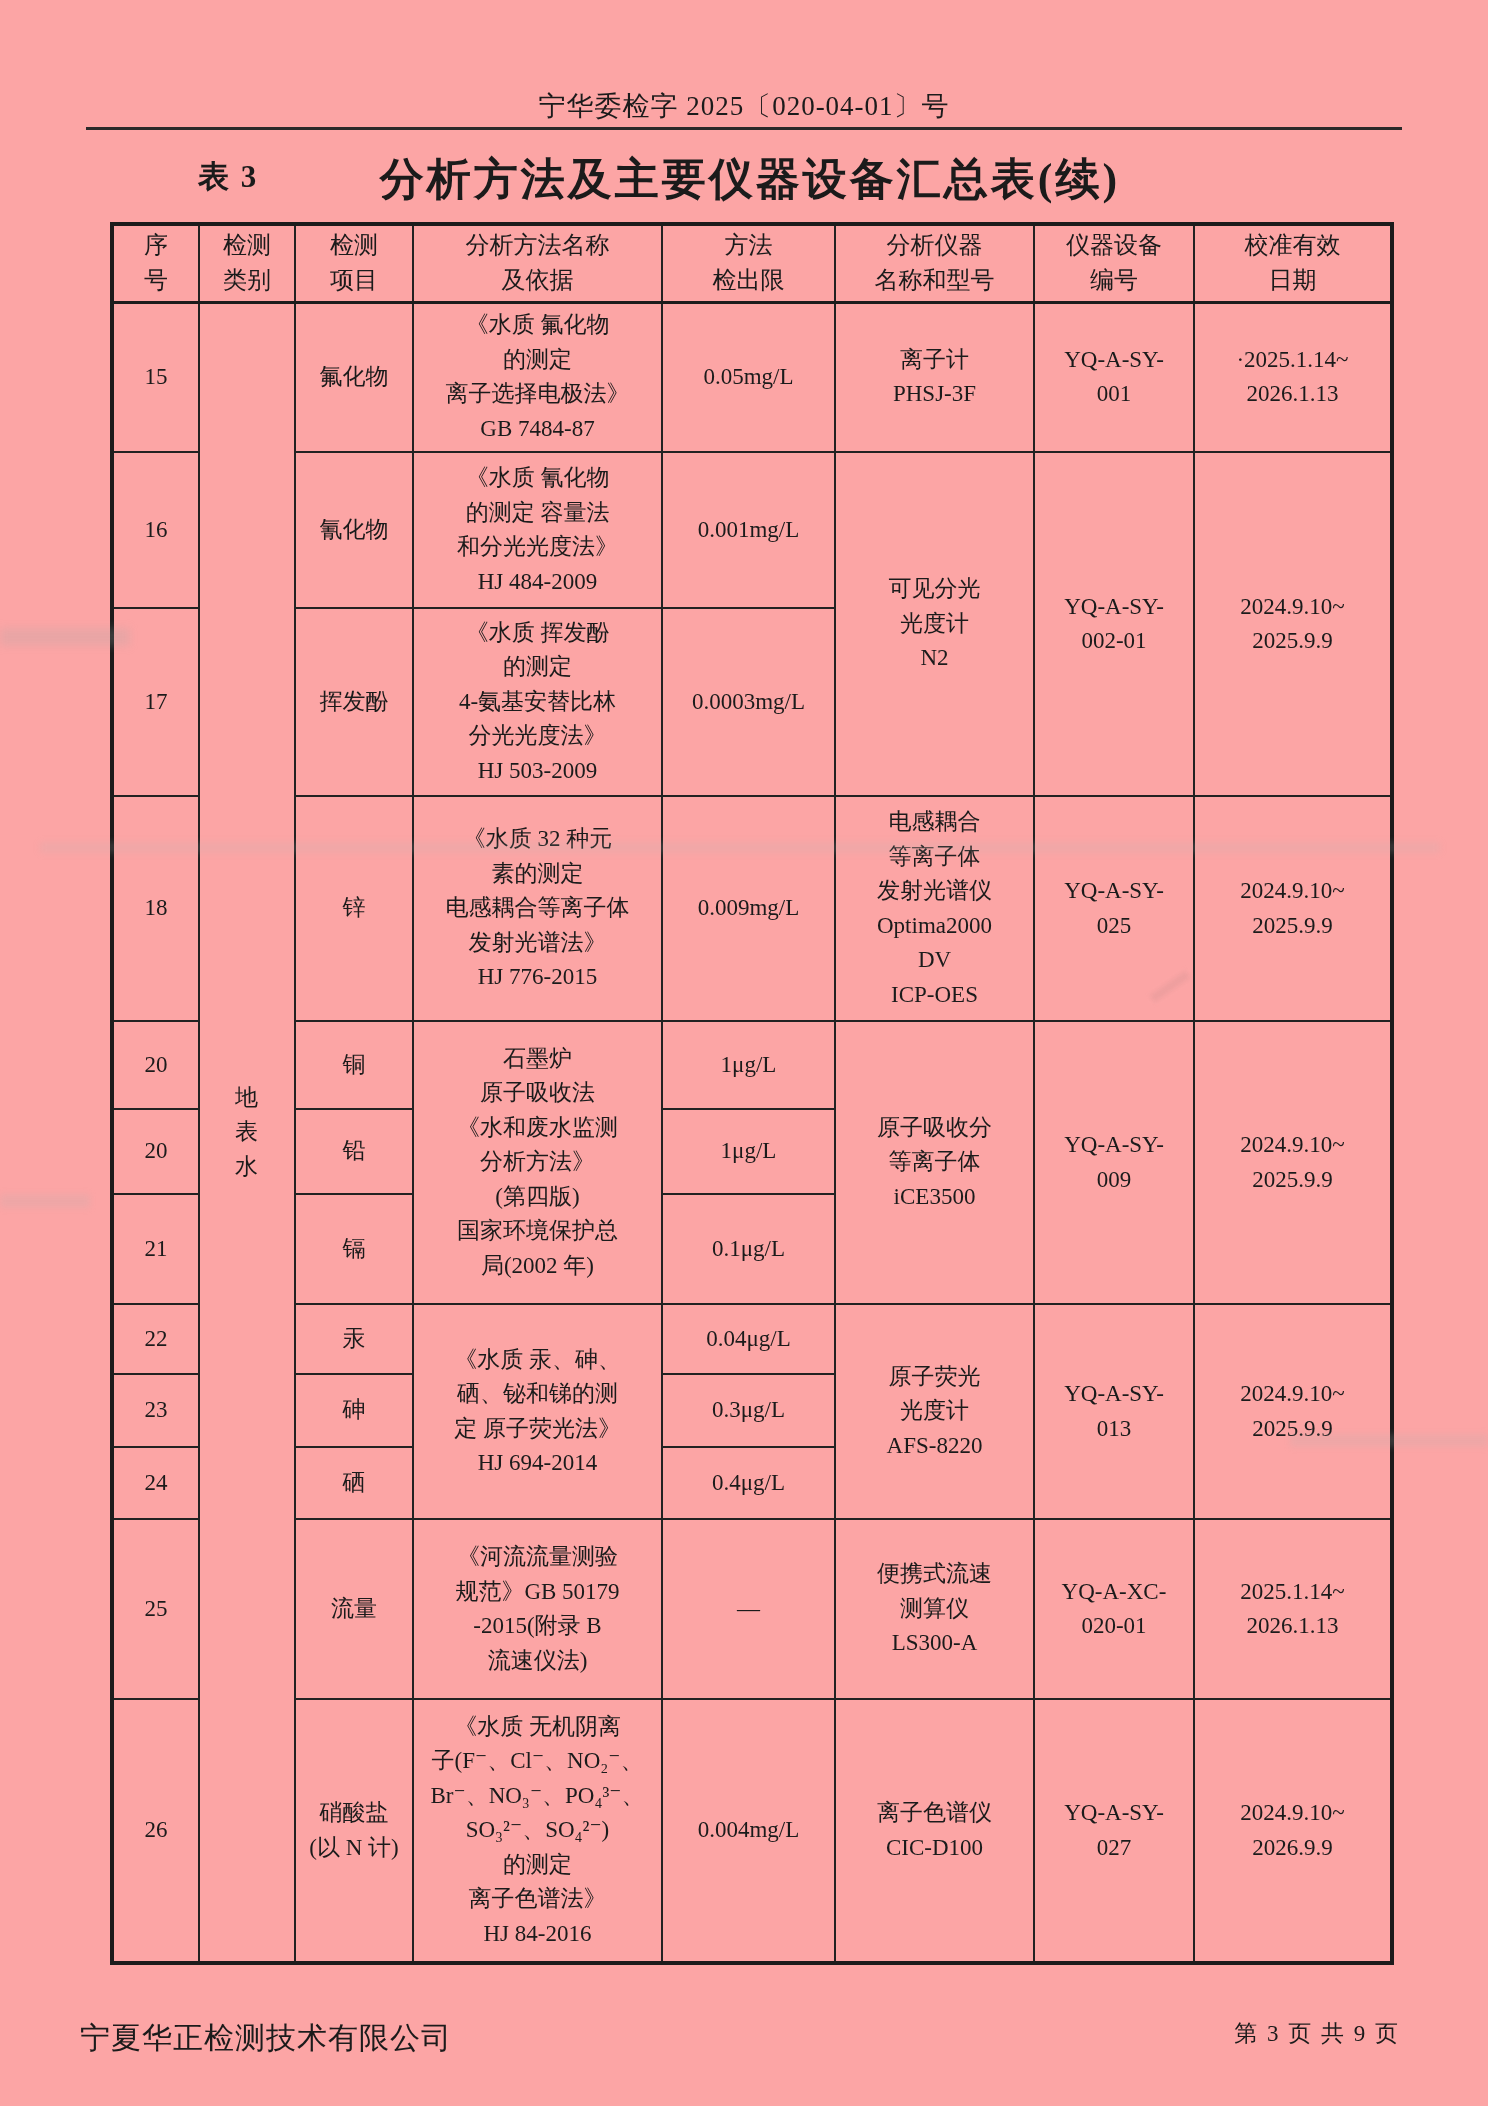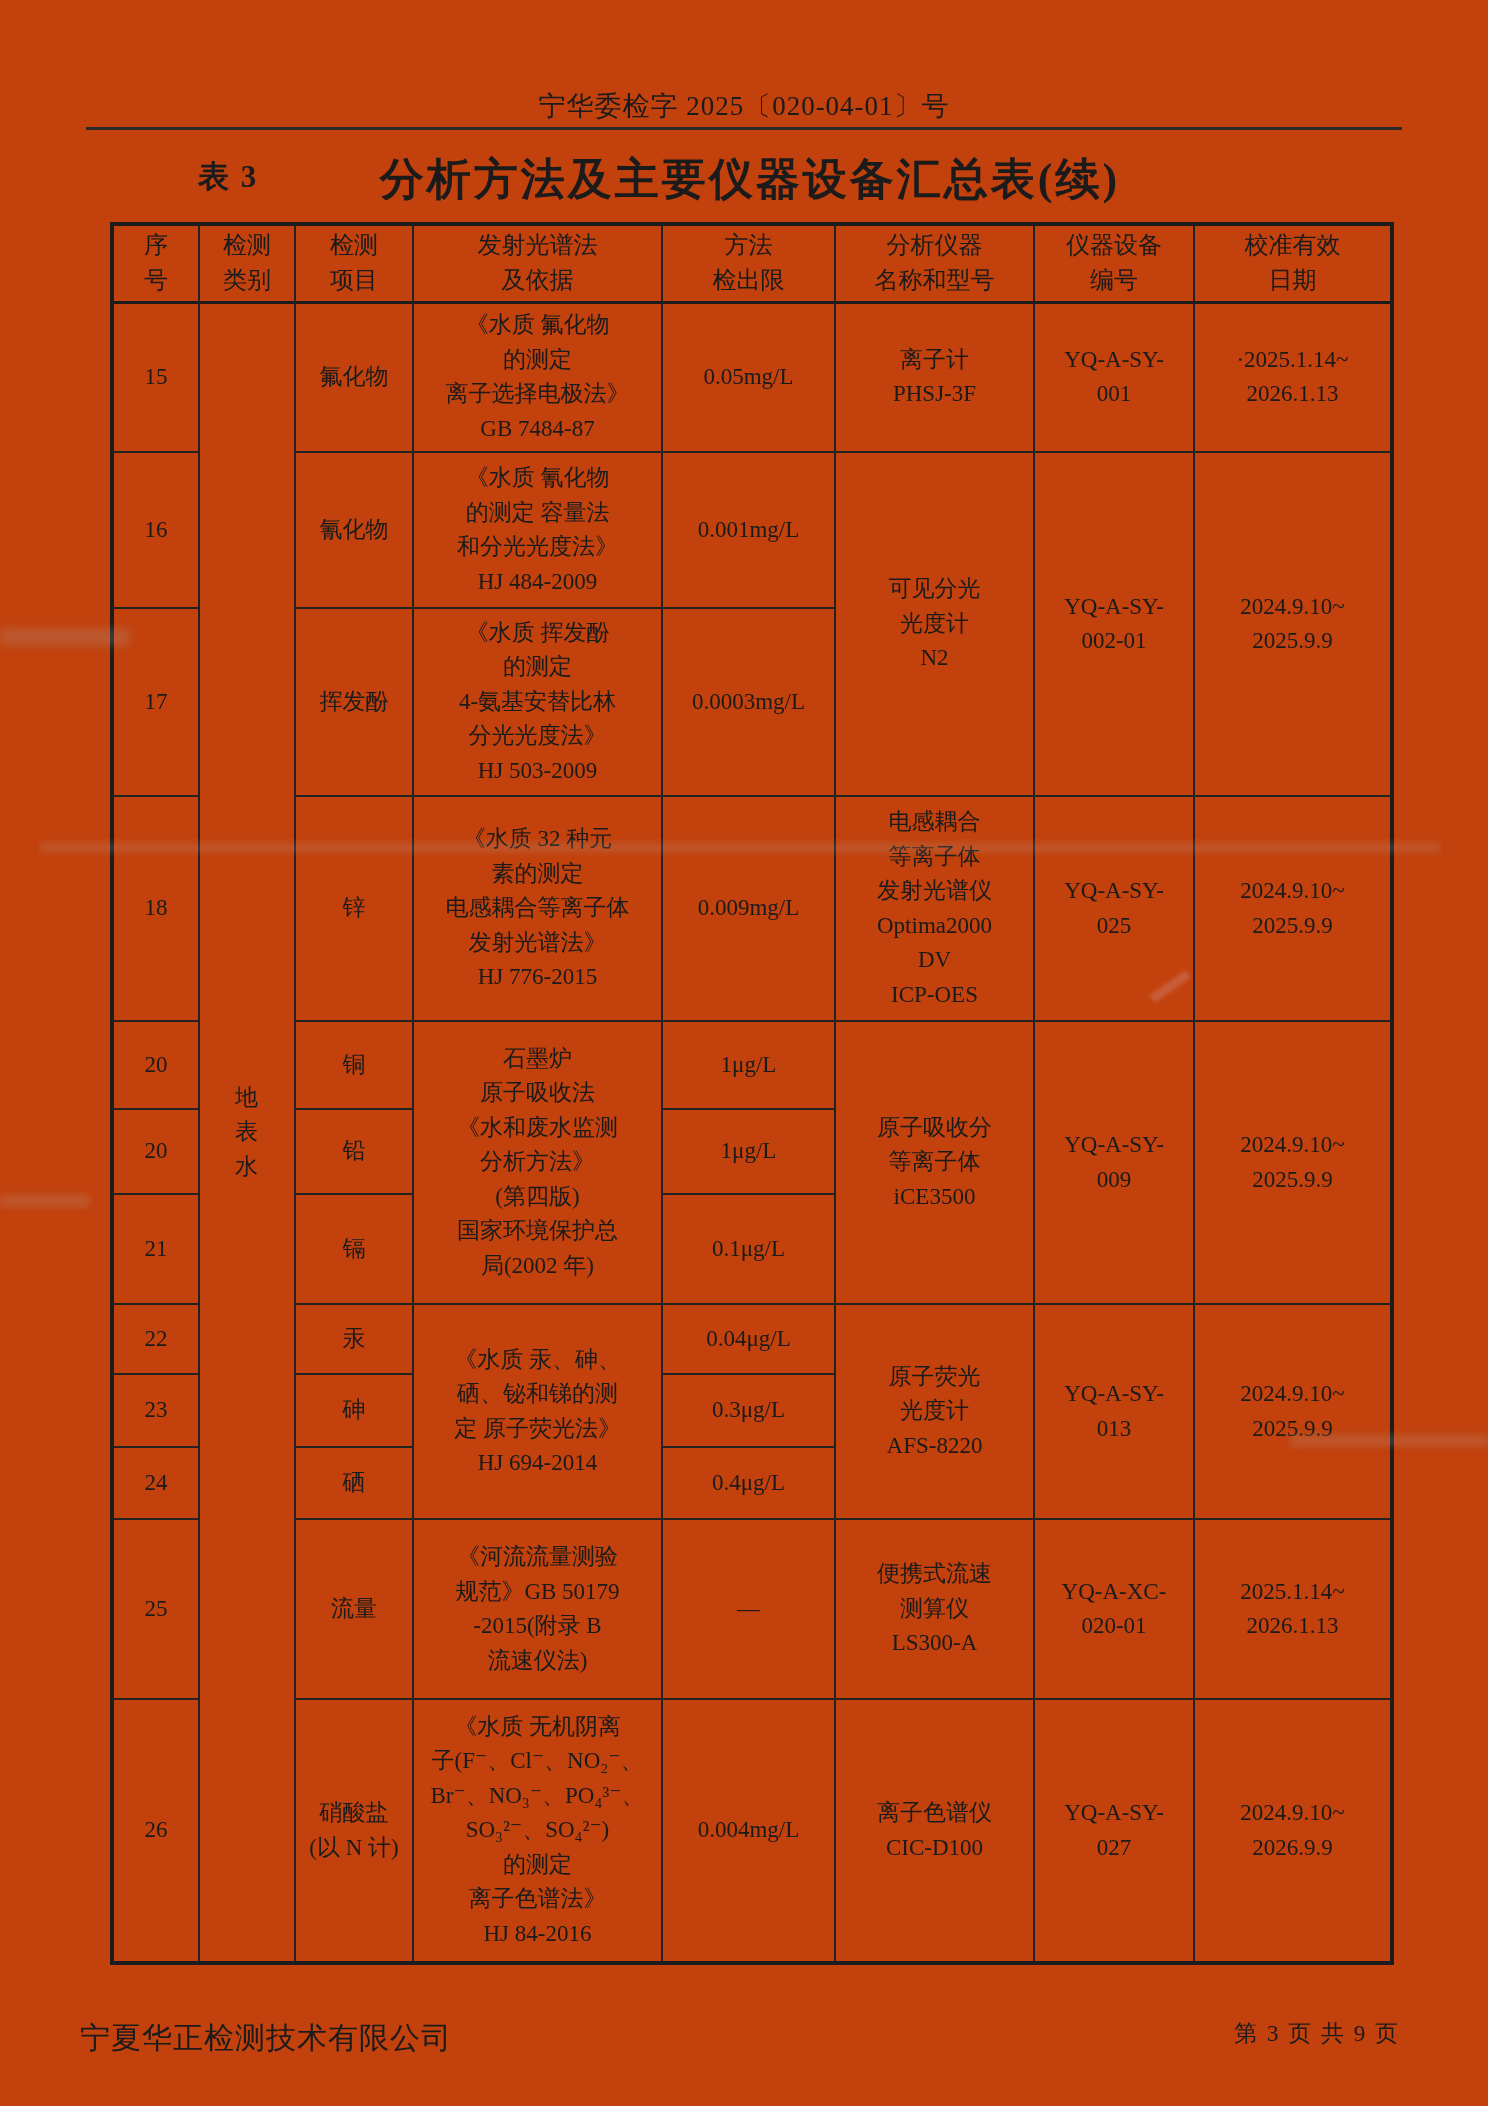--- a/index.html
+++ b/index.html
@@ -1,20 +1,20 @@
 <!DOCTYPE html>
 <html><head>
 <meta charset="utf-8">
 <style>
   html,body{margin:0;padding:0;background:#d8d8d8;}
   .page{
     position:relative;
     width:1488px;height:2106px;
     margin:0 auto;
-    background:#c2410c;
+    background:#fca5a5;
     font-family:"Liberation Serif","DejaVu Serif",serif;
     color:#1b1b1b;
     overflow:hidden;
   }
   .doc-number{
     position:absolute;top:88px;left:0;right:0;
     text-align:center;
     font-size:27px;letter-spacing:1px;
   }
   .header-rule{
@@ -103,21 +103,21 @@
         <col style="width:198px">
     </colgroup>
     <tbody>
         <tr class="hdr">
       <th>序
 号</th>
       <th>检测
 类别</th>
       <th>检测
 项目</th>
-      <th>发射光谱法
+      <th>分析方法名称
 及依据</th>
       <th>方法
 检出限</th>
       <th>分析仪器
 名称和型号</th>
       <th>仪器设备
 编号</th>
       <th>校准有效
 日期</th>
     </tr>

